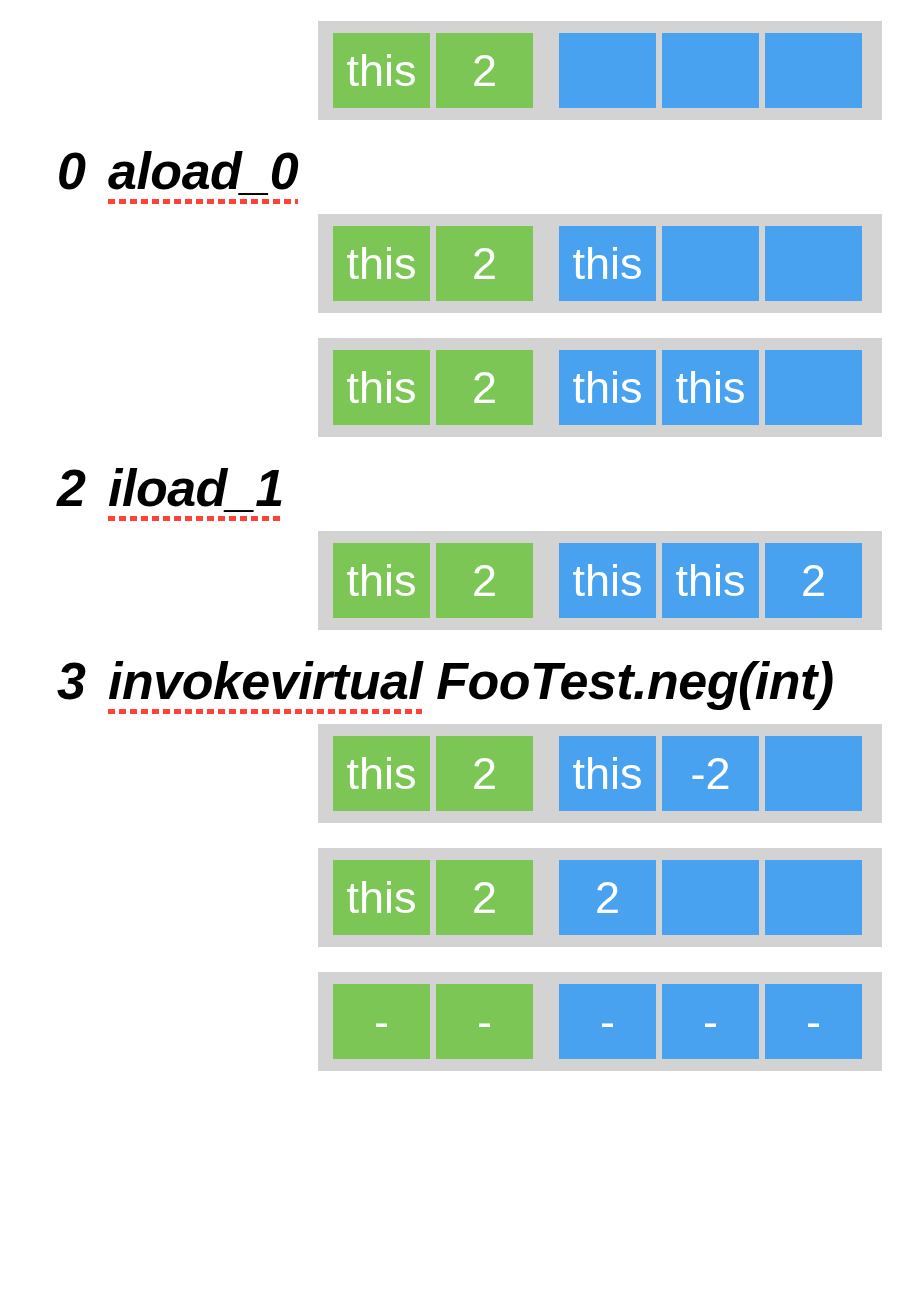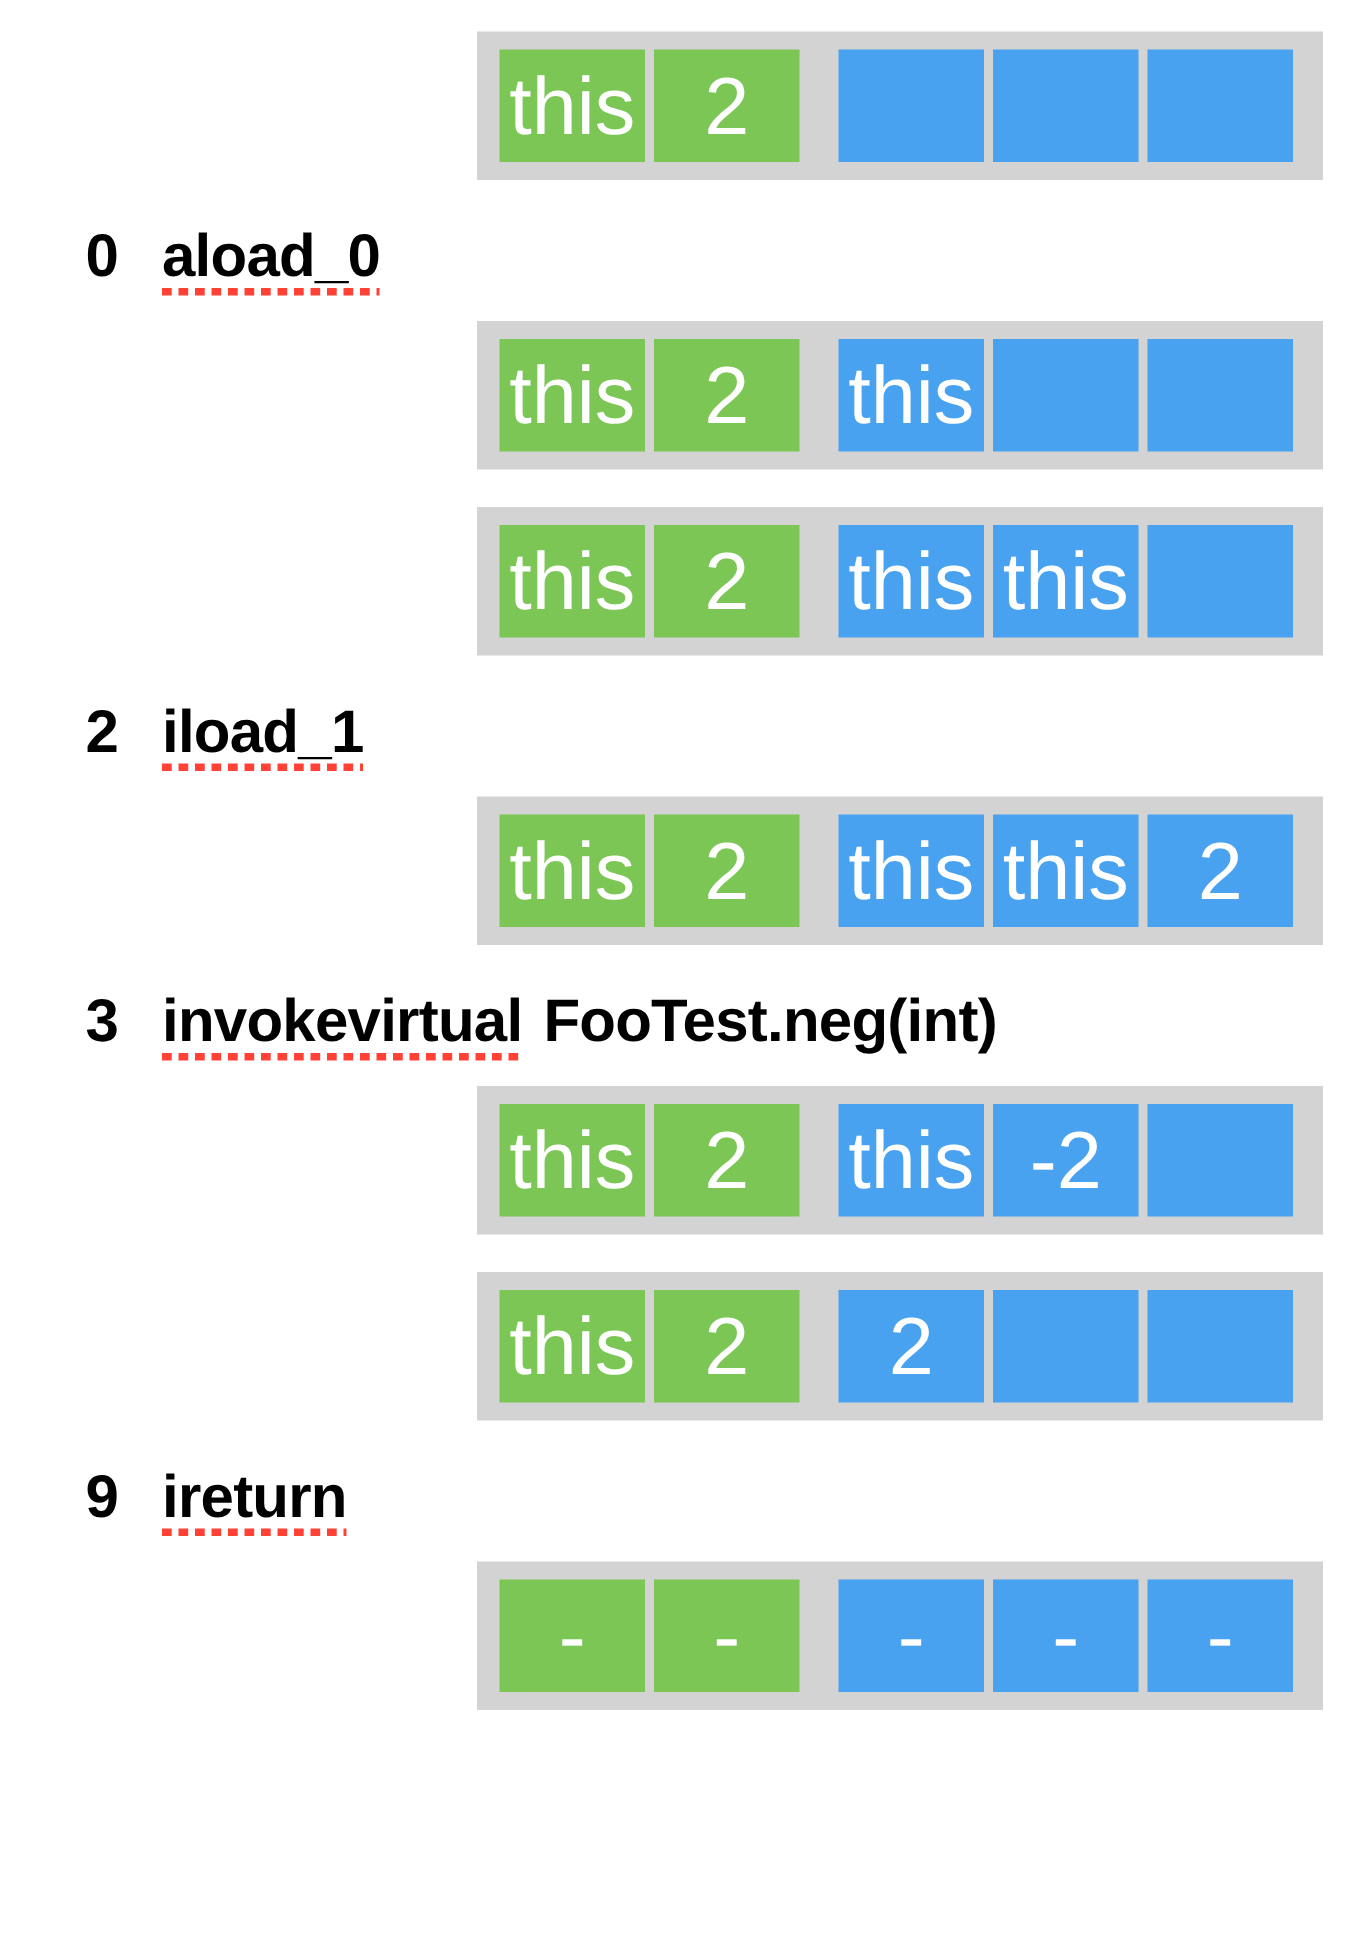--- a/index.html
+++ b/index.html
@@ -14,32 +14,33 @@
     width: 564px; height: 99px;
     background: var(--frame-gray, #d3d3d3);
     display: flex; align-items: center;
     padding-left: 15px; box-sizing: border-box;
   }
   .cell {
     width: 97px; height: 75px;
     margin-right: 6px;
     display: flex; align-items: center; justify-content: center;
     color: var(--cell-text, #ffffff);
-    font-size: 54px;
+    font-size: 45px;
     flex: none;
   }
   .cell.local { background: var(--local-green, #7cc655); }
   .cell.stack { background: var(--stack-blue, #48a2f0); }
   .cell.stack-first { margin-left: 20px; }
   .instr {
     margin: 0 0 17px 57px;
-    font-size: 40px; font-weight: bold; color: var(--instruction-text, #000000);
+    font-size: 52px; font-weight: bold; color: var(--instruction-text, #000000);
     line-height: 52px;
     letter-spacing: -0.5px;
     white-space: nowrap;
+    font-style: italic;
   }
   .instr .num { display: inline-block; width: 51px; }
   .squiggle {
     background-image: linear-gradient(90deg, var(--underline-red, #ff4136) 60%, transparent 60%);
     background-size: 11px 5px;
     background-repeat: repeat-x;
     background-position: 0 bottom;
     padding-bottom: 4px;
   }
   .operand { margin-left: 14px; }
@@ -104,23 +105,20 @@
 
 
   <div class="frame">
     <div class="cell local">this</div>
     <div class="cell local">2</div>
     <div class="cell stack stack-first">2</div>
     <div class="cell stack"></div>
     <div class="cell stack"></div>
   </div>
 
-  <div class="instr">
-    <span class="num">9</span><span class="squiggle">ireturn</span><span class="operand"></span>
-  </div>
 
   <div class="frame">
     <div class="cell local">-</div>
     <div class="cell local">-</div>
     <div class="cell stack stack-first">-</div>
     <div class="cell stack">-</div>
     <div class="cell stack">-</div>
   </div>
 
 </div>

